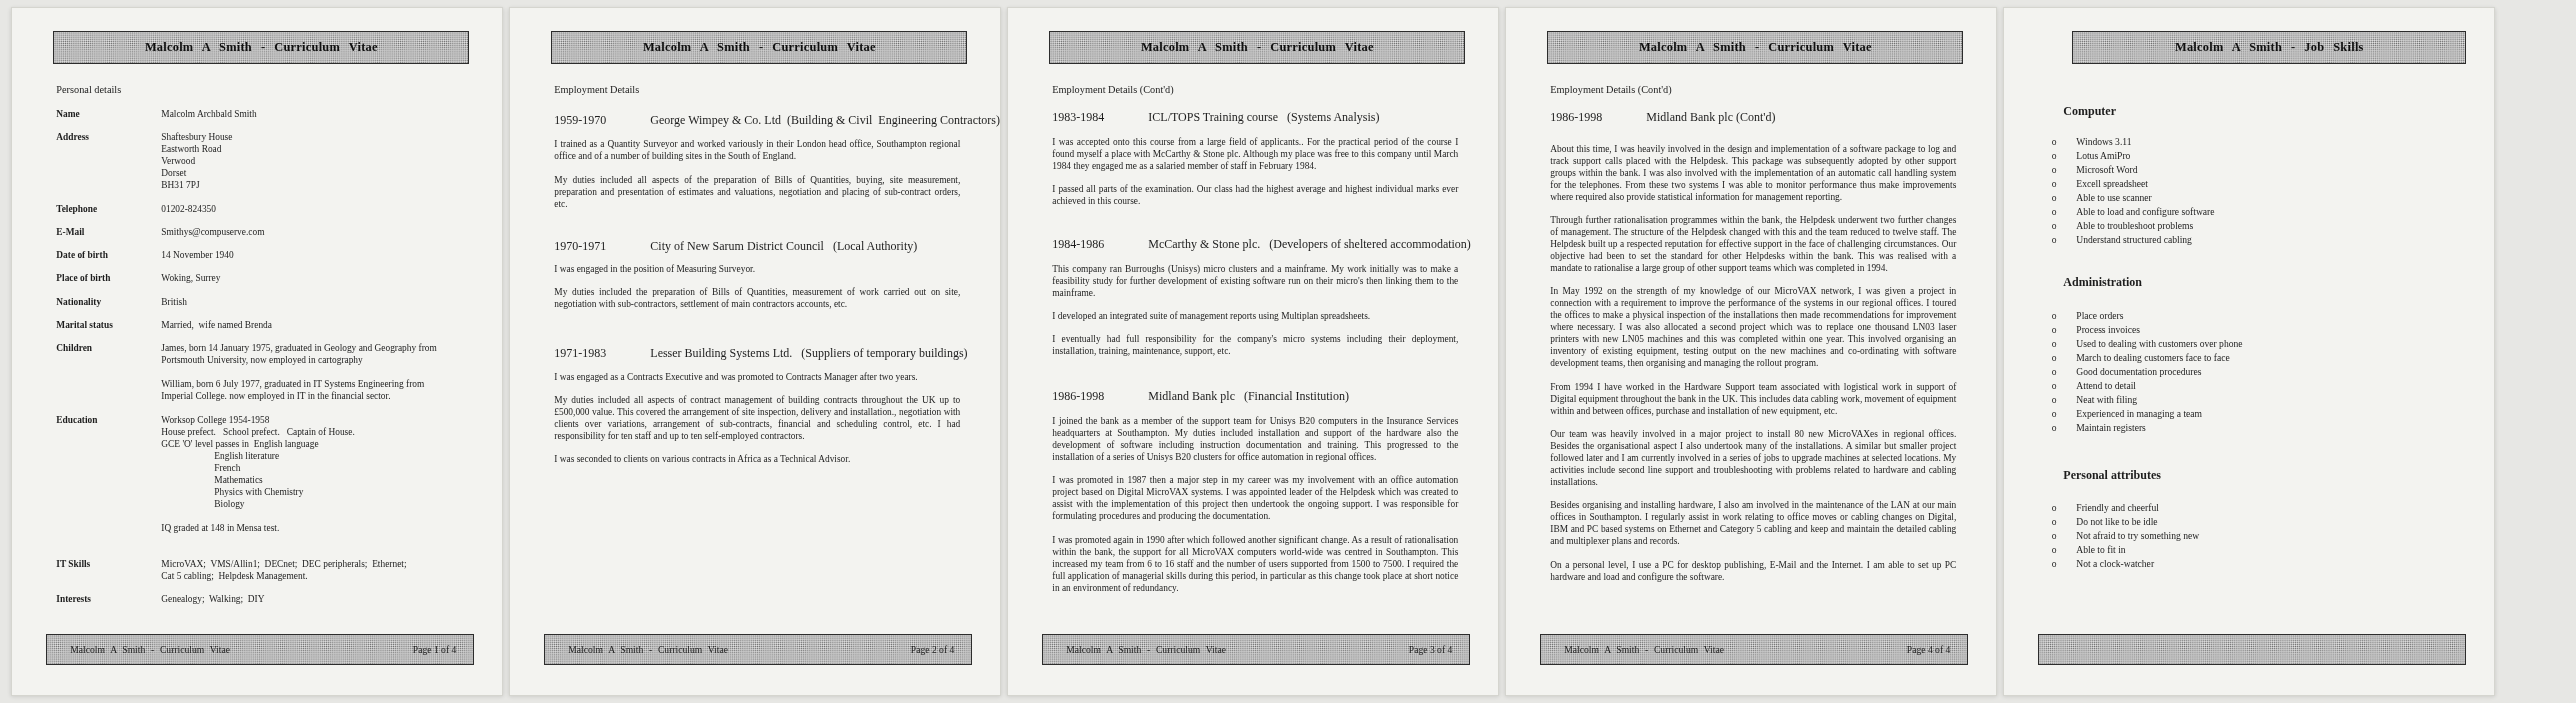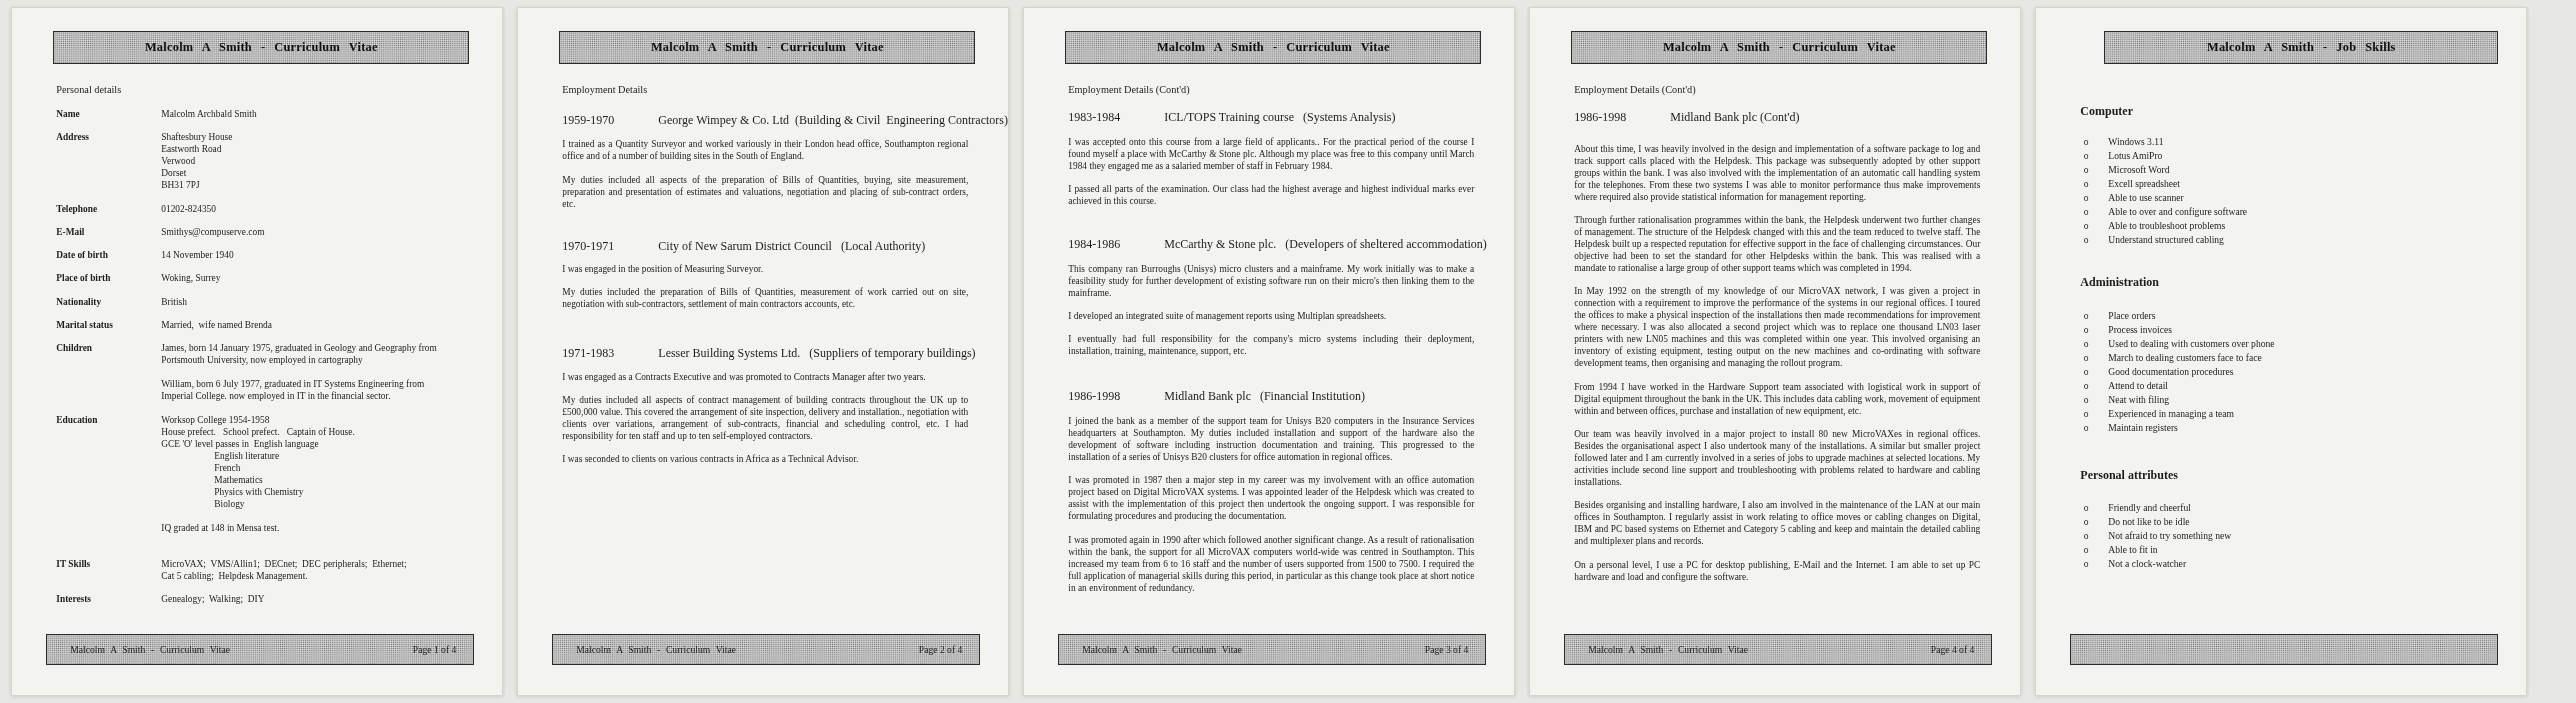--- a/index.html
+++ b/index.html
@@ -2,21 +2,21 @@
 <html style="font-size:11.3px"><head>
 <meta charset="utf-8">
 <title>Scanned CV — Malcolm A Smith</title>
 <style>
   html,body{margin:0;padding:0;background:#e7e7e4;}
   #stage{
     position:relative;
     width:2576px;height:704px;
     background:#e7e7e4;
     display:flex;
-    gap:14px;
+    gap:6px;
     padding:7px 0 7px 11.3px;
     box-sizing:border-box;
     font-family:"Liberation Serif","DejaVu Serif",serif;
     overflow:hidden;
   }
   .page{
     position:relative;
     flex:0 0 auto;
     width:492px;height:689px;
     background:#f3f3f0;
@@ -71,21 +71,21 @@
   }
   .entry{position:relative;height:12px;font-weight:normal;font-size:12px;white-space:pre;}
   .entry .edate{position:absolute;left:0;top:0;}
   .entry .etitle{position:absolute;left:96px;top:0;}
   .para{text-align:justify;}
   .kv{position:relative;}
   .kv .kvlabel{position:absolute;left:0;top:0;font-weight:bold;white-space:pre;}
   .kv .kvval{margin-left:105px;}
   .kvline{min-height:12px;white-space:pre-wrap;}
   .kvline.ind{margin-left:53px;}
-  .section{font-size:12px;font-weight:bold;height:17px;white-space:pre;}
+  .section{font-size:12px;font-weight:bold;height:17px;white-space:pre;margin-left:15px;}
   .list{}
   .li{position:relative;height:14px;font-size:9.6px;}
   .li .blt{position:absolute;left:3.5px;top:0;}
   .li .litext{display:inline-block;margin-left:28px;white-space:pre;}
 </style>
 </head>
 <body>
 
 <div id="stage">
     <div class="page page-1">
@@ -307,21 +307,21 @@
       <div class="content">
         <div class="gap" style="height: 41px;"></div>
         <div class="section">Computer</div>
         <div class="gap" style="height: 14px;"></div>
         <div class="list">
           <div class="li"><span class="blt">o</span><span class="litext">Windows 3.11</span></div>
           <div class="li"><span class="blt">o</span><span class="litext">Lotus AmiPro</span></div>
           <div class="li"><span class="blt">o</span><span class="litext">Microsoft Word</span></div>
           <div class="li"><span class="blt">o</span><span class="litext">Excell spreadsheet</span></div>
           <div class="li"><span class="blt">o</span><span class="litext">Able to use scanner</span></div>
-          <div class="li"><span class="blt">o</span><span class="litext">Able to over and configure software</span></div>
+          <div class="li"><span class="blt">o</span><span class="litext">Able to load and configure software</span></div>
           <div class="li"><span class="blt">o</span><span class="litext">Able to troubleshoot problems</span></div>
           <div class="li"><span class="blt">o</span><span class="litext">Understand structured cabling</span></div>
         </div>
         <div class="gap" style="height: 28px;"></div>
         <div class="section">Administration</div>
         <div class="gap" style="height: 17px;"></div>
         <div class="list">
           <div class="li"><span class="blt">o</span><span class="litext">Place orders</span></div>
           <div class="li"><span class="blt">o</span><span class="litext">Process invoices</span></div>
           <div class="li"><span class="blt">o</span><span class="litext">Used to dealing with customers over phone</span></div>

